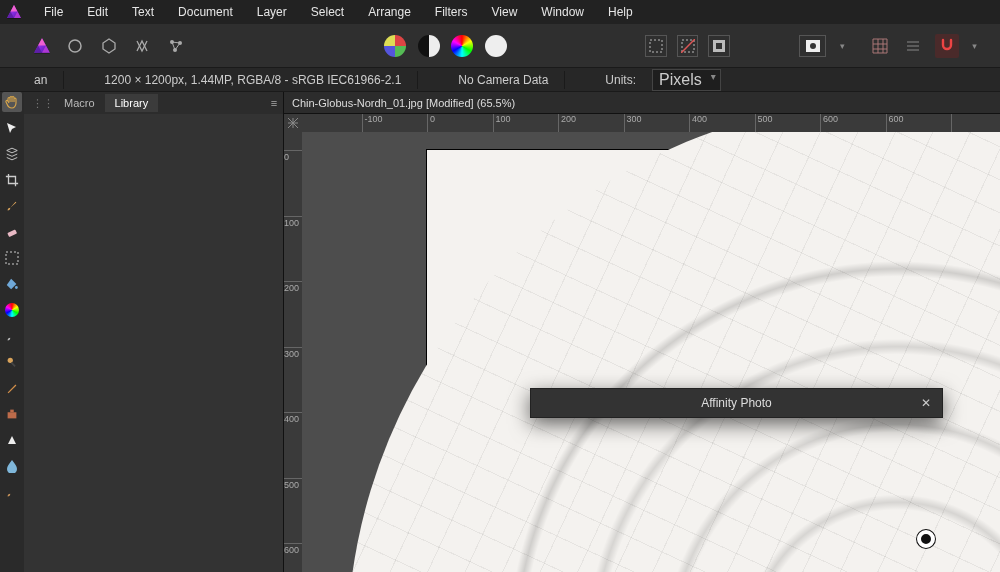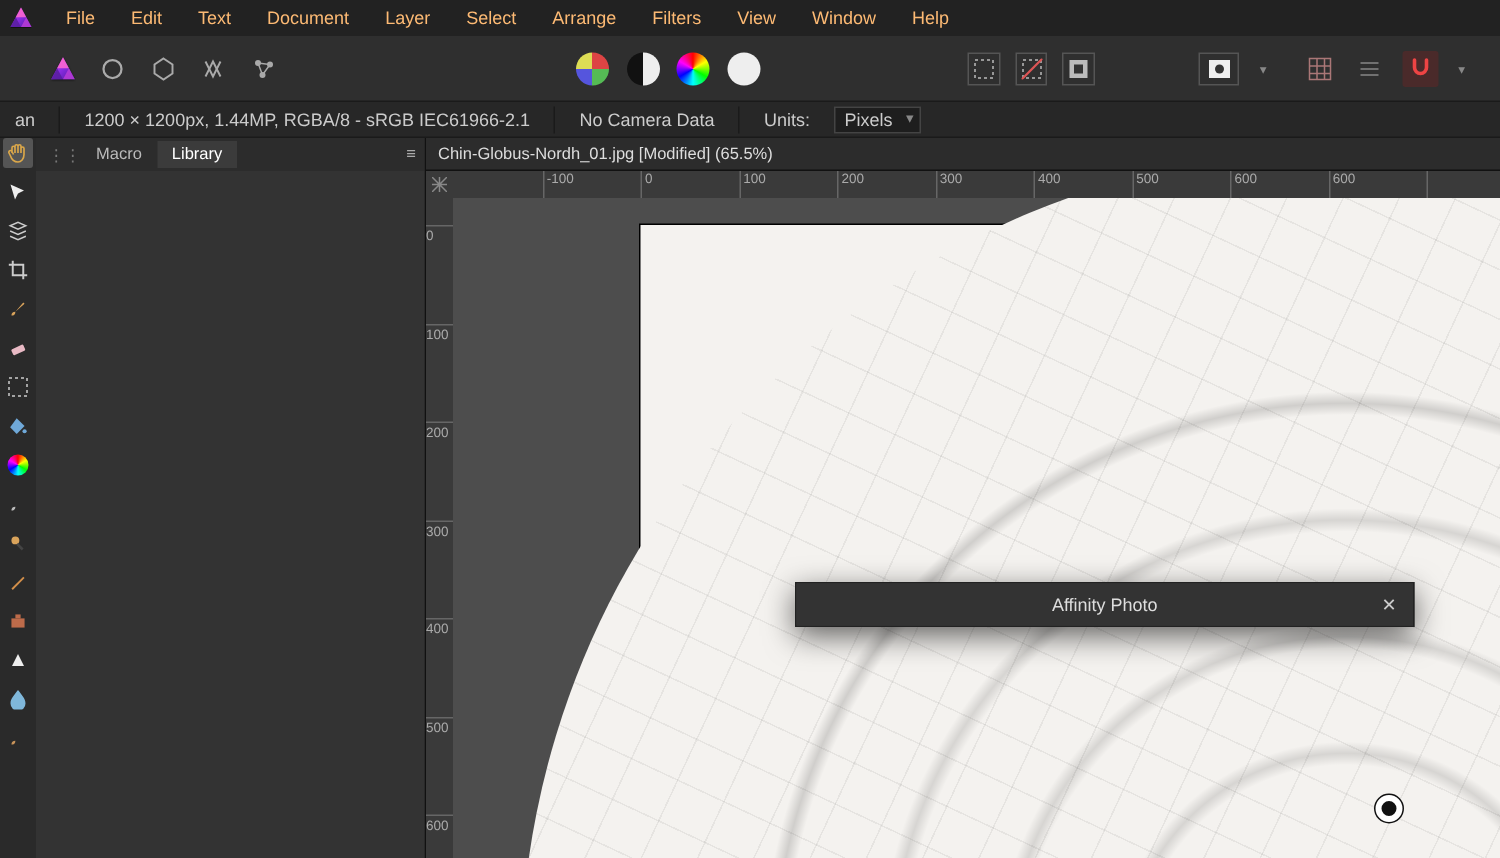--- a/index.html
+++ b/index.html
@@ -1,42 +1,42 @@
 <!DOCTYPE html>
 <html><head>
 <meta charset="utf-8">
 <style>
 * { margin: 0; padding: 0; box-sizing: border-box; font-family: "Segoe UI", Arial, sans-serif; -webkit-font-smoothing: antialiased; }
 html, body { width: 1000px; height: 572px; overflow: hidden; background: #2a2a2a; color: #e5e5e5; }
 
 
 .menubar { height: 24px; background: #222; display: flex; align-items: center; padding-left: 6px; gap: 4px; font-size: 12px; }
 .app-logo { width: 16px; height: 16px; margin-right: 8px; }
-.menu-item { padding: 3px 10px; cursor: pointer; color: #fdba74; }
+.menu-item { padding: 3px 10px; cursor: pointer; color: #e5e5e5; }
 
 
 .toolbar-row { height: 44px; background: #2f2f2f; display: flex; align-items: center; padding-left: 30px; gap: 10px; border-bottom: 1px solid #1a1a1a; }
 .tb-btn { width: 24px; height: 24px; display: flex; align-items: center; justify-content: center; cursor: pointer; border-radius: 2px; }
 
 
 .circ { width: 22px; height: 22px; border-radius: 50%; }
 .circ.quad { background: conic-gradient(#d44 0 90deg,#5b5 90deg 180deg,#55d 180deg 270deg,#dd5 270deg 360deg); }
 .circ.bw   { background: linear-gradient(90deg,#111 50%,#eee 50%); }
 .circ.rain { background: conic-gradient(red,yellow,lime,cyan,blue,magenta,red); }
 .circ.blank{ background:#eee; }
 
 
 .snap-btn  { width: 22px; height: 22px; border: 1px solid #555; display:flex;align-items:center;justify-content:center;cursor:pointer;}
 .snap-btn svg { display:block; }
 
 
 .infobar { height: 24px; background: #272727; display: flex; align-items: center; font-size: 12px; color: #ccc; padding-left: 4px; gap: 10px; border-bottom: 1px solid #1a1a1a; }
-.infobar .chip { padding: 0 6px; }
+.infobar .chip { padding: 0 6px; margin-left: 24px; }
 .infobar .sep { width:1px; height:18px; background:#1a1a1a; }
-.units-dd { background:#1e1e1e; color:#ccc; border:1px solid #444; font-size:12px; padding:1px 18px 1px 6px; position:relative; cursor:pointer;}
+.units-dd { background:#1e1e1e; color:#ccc; border:1px solid #444; font-size:16px; padding:1px 18px 1px 6px; position:relative; cursor:pointer;}
 .units-dd::after { content:"▾"; position:absolute; right:4px; font-size:10px; color:#888;}
 
 
 .workspace { display: flex; height: calc(572px - 24px - 44px - 24px); }
 
 
 .toolstrip { width: 24px; background: #2a2a2a; display:flex; flex-direction:column; align-items:center; padding-top:0; gap:6px; }
 .tool { width:20px; height:20px; display:flex; align-items:center; justify-content:center; cursor:pointer; color:#e0e0e0; }
 .tool.sel { background:#555; border-radius:2px; }
 

